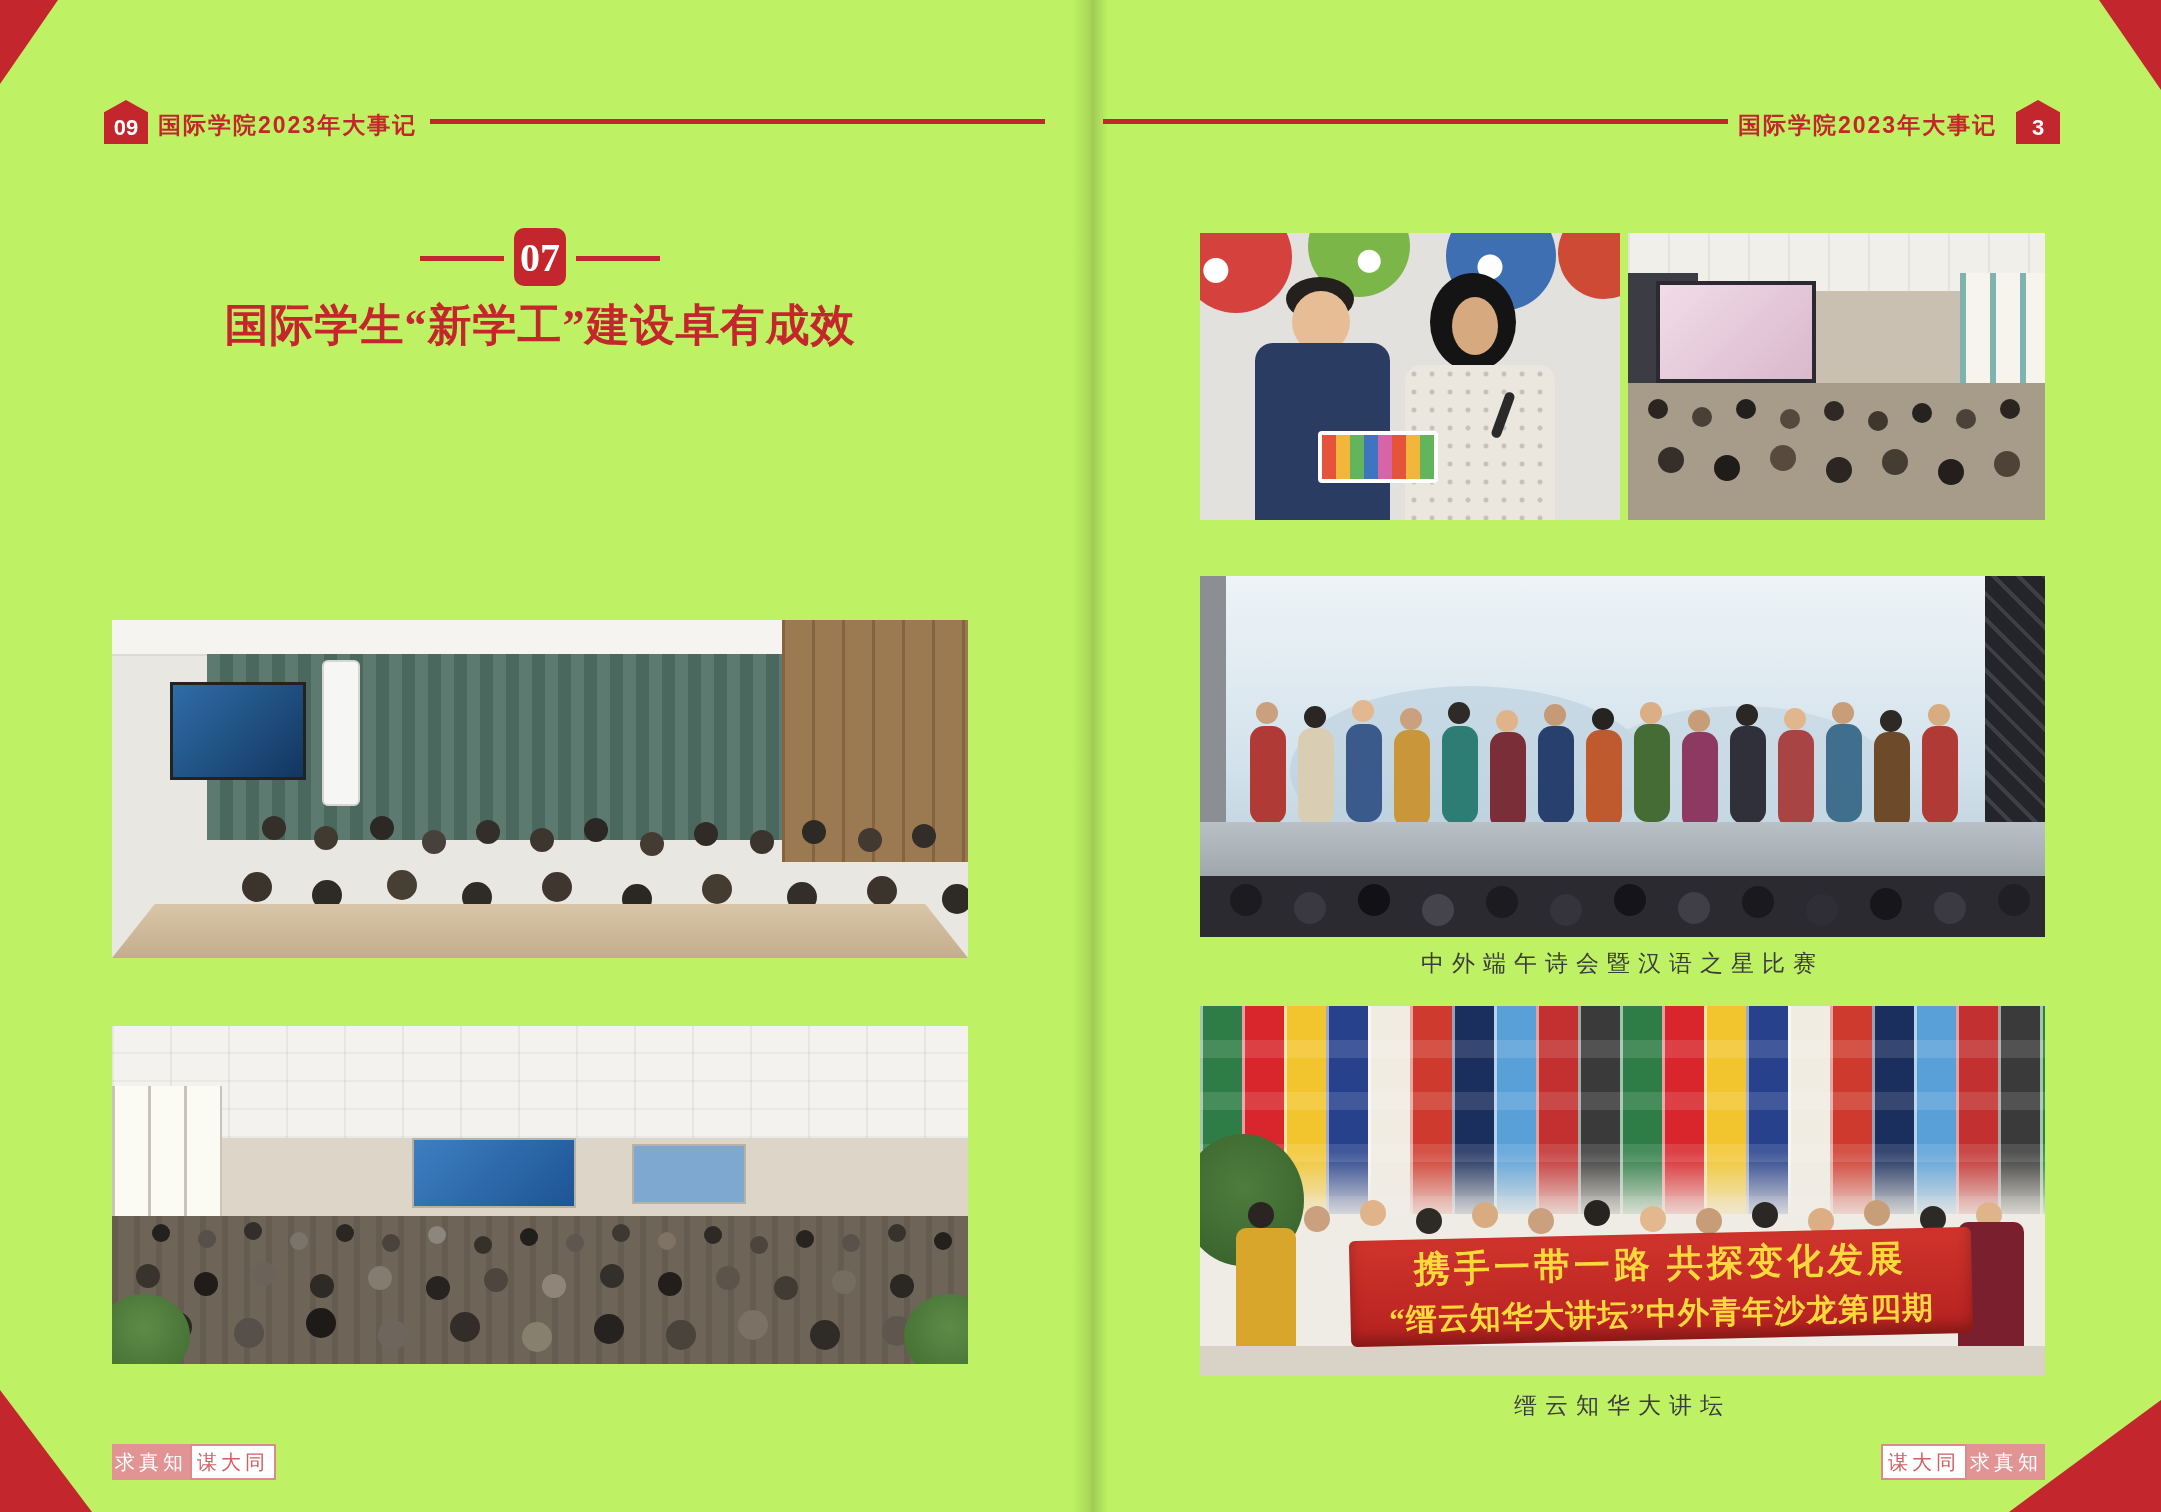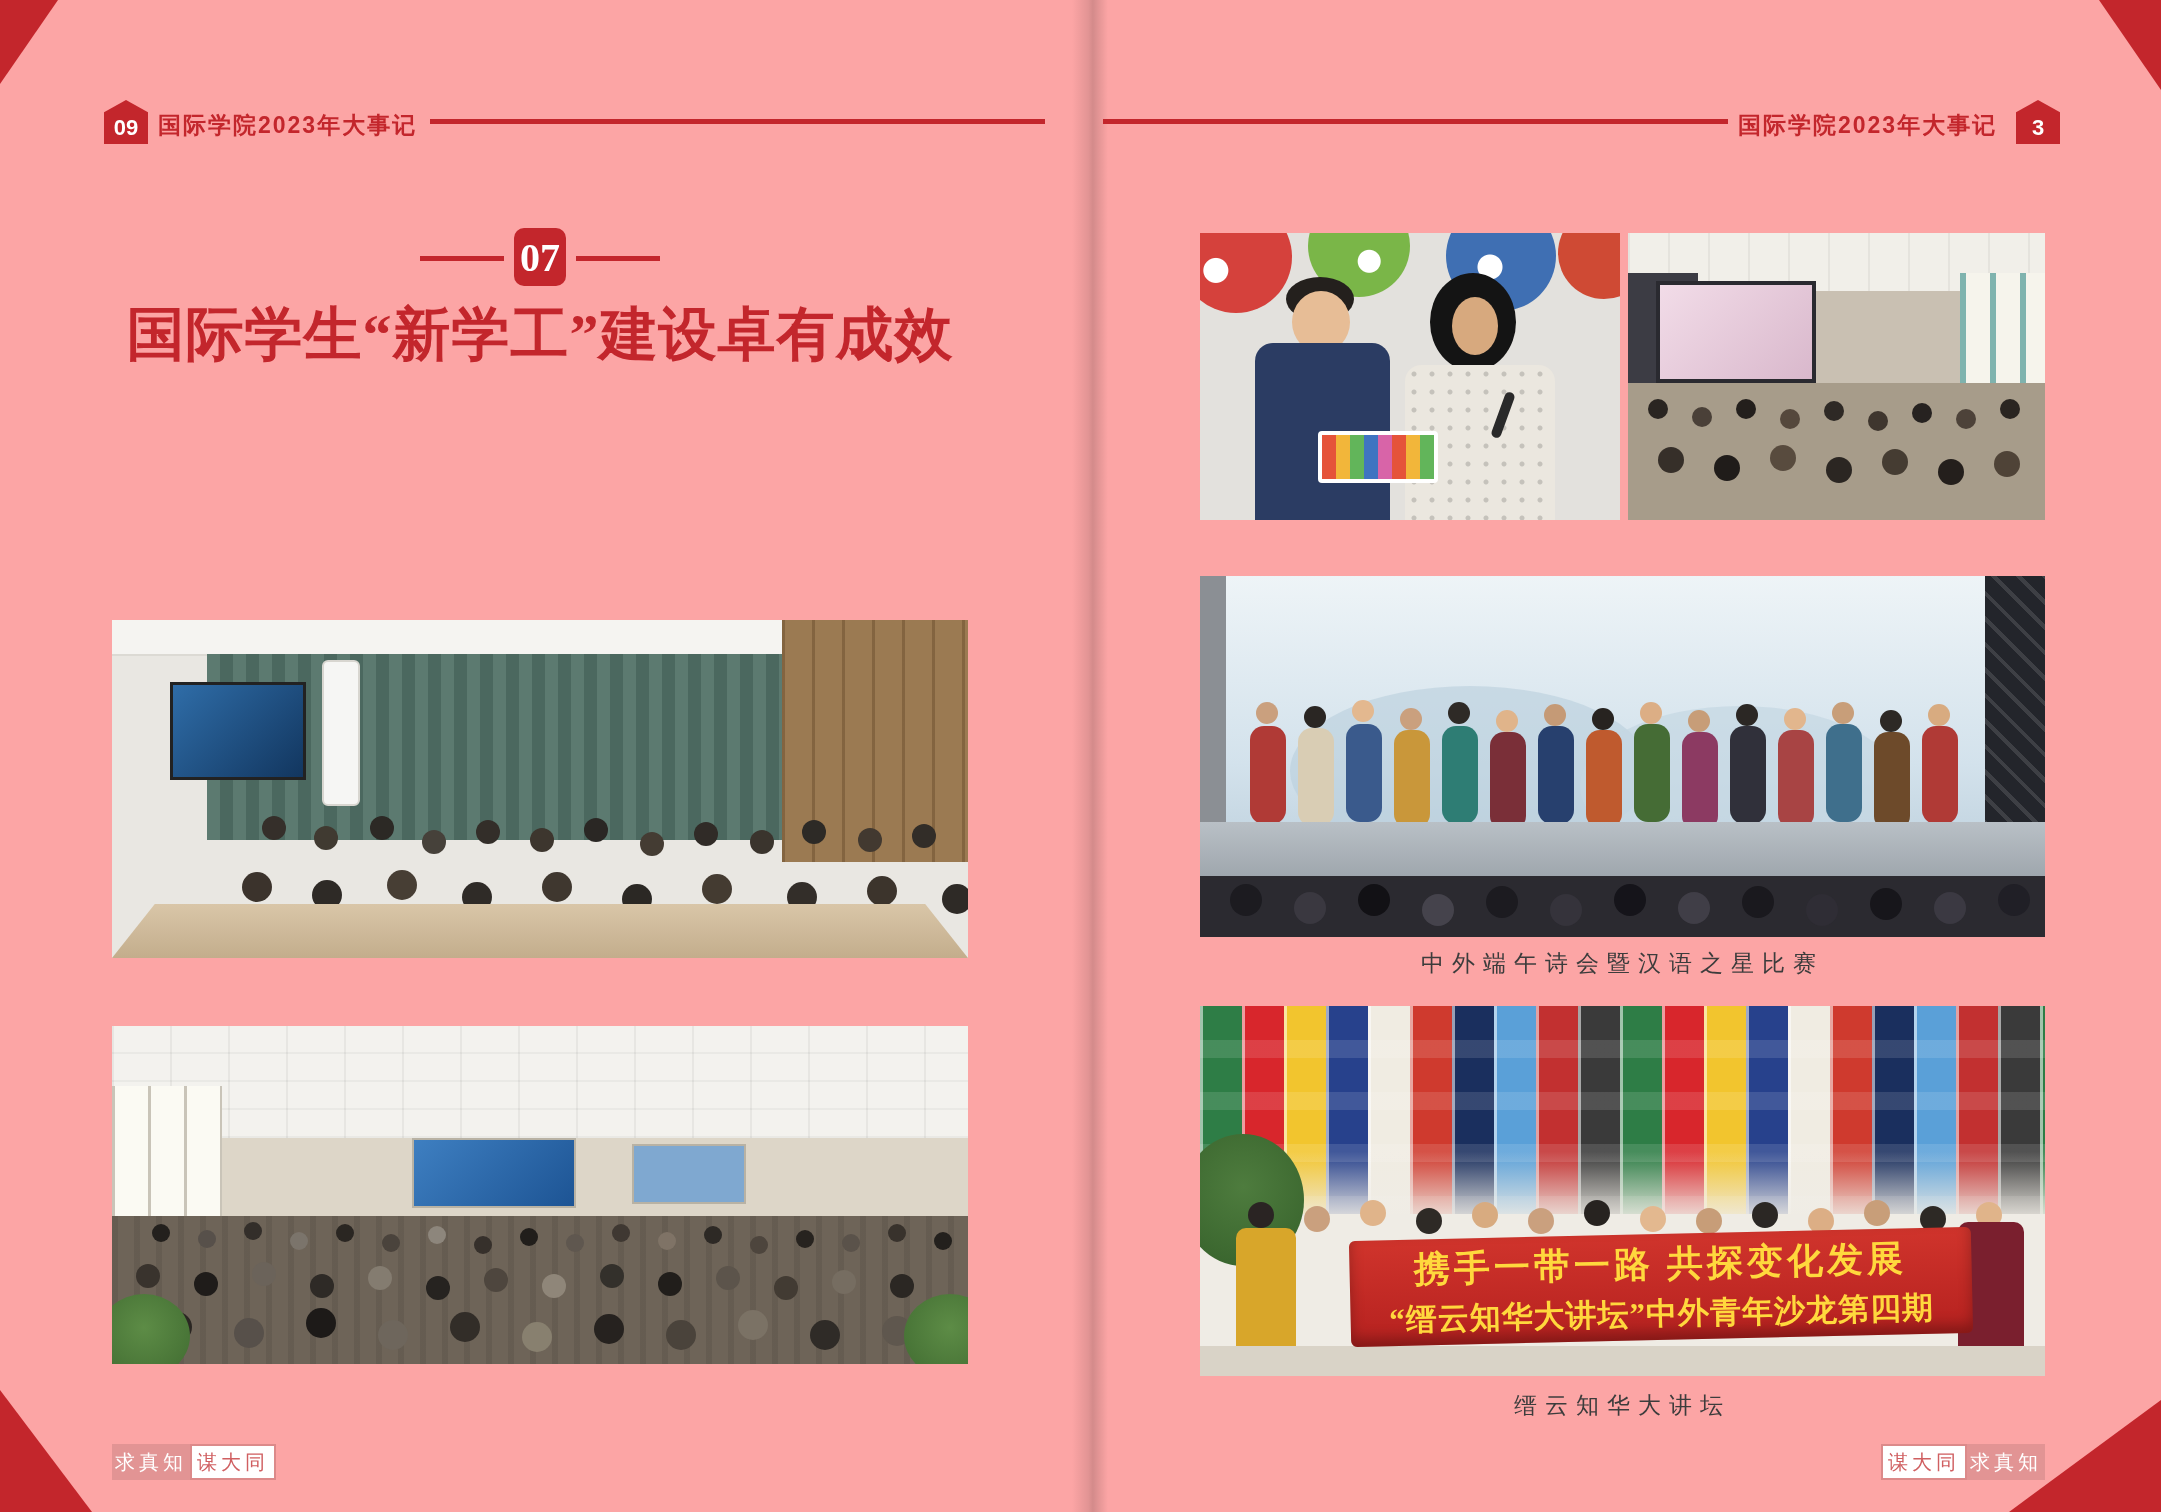--- a/index.html
+++ b/index.html
@@ -1,16 +1,16 @@
 <!DOCTYPE html>
 <html><head>
 <meta charset="utf-8">
 <style>
   html,body{margin:0;padding:0;background:#fff;}
-  .canvas{position:relative;width:2161px;height:1512px;background:#fca5a5;overflow:hidden;
+  .canvas{position:relative;width:2161px;height:1512px;background:#bef264;overflow:hidden;
           font-family:"Liberation Serif","DejaVu Serif",serif;color:#3a3a3a;}
   .abs{position:absolute;}
   
   .tri{position:absolute;background:#c3262c;}
   .tri-tl{left:0;top:0;width:58px;height:84px;clip-path:polygon(0 0,100% 0,0 100%);}
   .tri-tr{right:0;top:0;width:62px;height:90px;clip-path:polygon(0 0,100% 0,100% 100%);}
   .tri-bl{left:0;bottom:0;width:92px;height:122px;clip-path:polygon(0 0,100% 100%,0 100%);}
   .tri-br{right:0;bottom:0;width:152px;height:112px;clip-path:polygon(100% 0,100% 100%,0 100%);}
   
   .page-badge{position:absolute;width:44px;height:44px;background:#c3262c;color:#fff;
@@ -18,21 +18,21 @@
       font-family:"Liberation Sans","DejaVu Sans",sans-serif;font-weight:bold;font-size:22px;
       display:flex;align-items:flex-end;justify-content:center;padding-bottom:3px;box-sizing:border-box;}
   .hdr-title{position:absolute;font-family:"Liberation Sans","DejaVu Sans",sans-serif;
       font-weight:bold;color:#c3262c;font-size:23px;letter-spacing:2px;white-space:nowrap;}
   .hline{position:absolute;height:5px;background:#c3262c;}
   
   .sec-badge{position:absolute;background:#c3262c;color:#fff;border-radius:10px;
       font-weight:bold;font-size:40px;display:flex;align-items:center;justify-content:center;
       font-family:"Liberation Serif","DejaVu Serif",serif;}
   .sec-line{position:absolute;height:5px;background:#c3262c;}
-  .sec-title{position:absolute;color:#c3262c;font-weight:bold;font-size:58px;text-align:center;
+  .sec-title{position:absolute;color:#c3262c;font-weight:bold;font-size:44px;text-align:center;
       letter-spacing:1px;white-space:nowrap;}
   .para{position:absolute;font-size:25.5px;line-height:35.5px;color:#3a3a3a;
       text-align:justify;text-indent:2em;}
   .caption{position:absolute;font-size:23px;letter-spacing:8px;color:#3c3c3c;text-align:center;white-space:nowrap;}
   .photo{position:absolute;overflow:hidden;background:#ddd;}
   .ph{position:absolute;}
   .dots{position:absolute;border-radius:50%;}
   
   .stamp-solid{position:absolute;background:#e29494;color:#fff;font-size:20px;letter-spacing:4px;
       display:flex;align-items:center;justify-content:center;}

